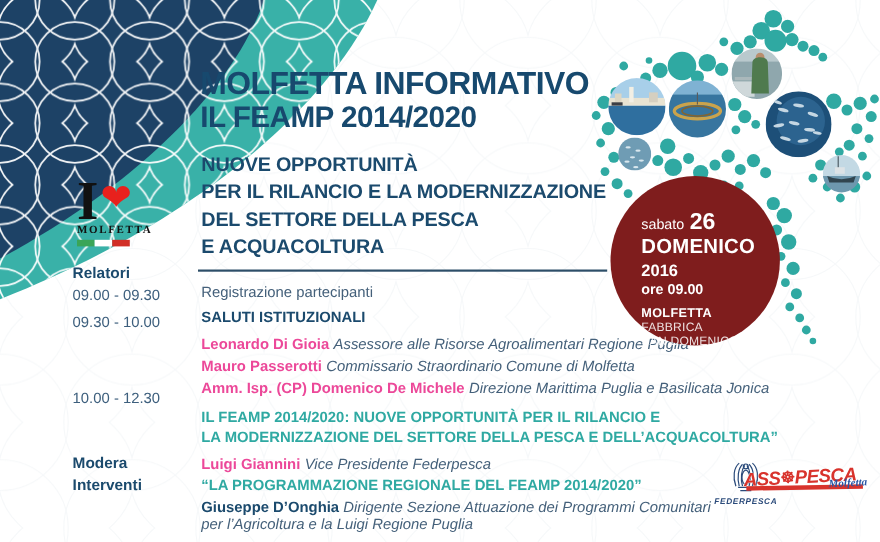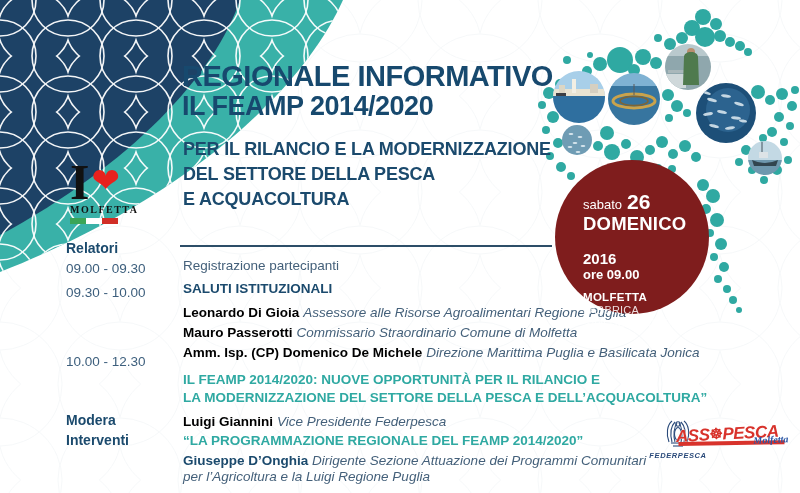--- a/index.html
+++ b/index.html
@@ -27,38 +27,38 @@
   .mlogo .flag .g { width:16px; background:#3aa557; }
   .mlogo .flag .w { width:16px; background:#ffffff; }
   .mlogo .flag .r { width:16px; background:#d12e26; }
 
   
   .sched-label { left:66px; font-size:14px; font-weight:bold; color:#1b4a6d; }
   .sched-time  { left:66px; font-size:13.5px; color:#3d5f7d; }
 
   
   .prog { left:183px; font-size:13.5px; color:#44607a; }
-  .prog .name { font-weight:bold; color:#000000; }
+  .prog .name { font-weight:bold; color:#ec4899; }
   .prog .role { font-style:italic; color:#44607a; margin-left:4px; }
   .prog-heading { left:183px; font-size:13.5px; font-weight:bold; color:#1b4a6d; }
   .teal-heading { left:183px; font-size:13.5px; font-weight:bold; color:#2fa9a2; line-height:17.5px; }
   .two-line-role { left:183px; font-size:13.5px; line-height:16px; color:#44607a; }
   .two-line-role .role2 { font-style:italic; }
 
   
   .badge {
     left:555px; top:160px; width:154px; height:154px; border-radius:50%;
     background:#7f1d1d; color:#ffffff; box-sizing:border-box;
     padding:30px 10px 0 28px; z-index:5;
   }
   .badge .r1 { display:flex; align-items:baseline; }
   .badge .day-word { font-size:13px; font-weight:normal; }
   .badge .day-num { font-size:21px; font-weight:bold; margin-left:5px; }
   .badge .month { font-size:18.5px; font-weight:bold; letter-spacing:0.2px; margin-top:-1px; }
-  .badge .year { font-size:15px; font-weight:bold; margin-top:15px; }
+  .badge .year { font-size:15px; font-weight:bold; margin-top:3px; }
   .badge .time { font-size:13px; font-weight:bold; margin-top:0; }
   .badge .bcity { font-size:11.5px; font-weight:bold; margin-top:9px; letter-spacing:0.3px; }
   .badge .venue { font-size:11px; opacity:0.85; margin-top:1px; letter-spacing:0.2px; }
 
   
   .federpesca { left:646px; top:416px; width:64px; text-align:center;font-style:italic; }
   .federpesca .fp-label { font-size:7.5px; font-weight:bold; color:#2a4a7a; letter-spacing:0.6px; margin-top:1px; }
   .assopesca { left:676px; top:424px; width:116px; transform:rotate(-3deg); }
   .assopesca .word { font-size:17px; font-weight:900; font-style:italic; color:#d8332c;
                      letter-spacing:-0.5px; text-shadow:0 0 1px #fff, 0 0 1px #fff; white-space:nowrap; }
@@ -278,24 +278,25 @@
       <span class="heart">❤</span>
     </div>
     <div class="city">MOLFETTA</div>
     <div class="flag">
       <div class="g"></div>
       <div class="w"></div>
       <div class="r"></div>
     </div>
   </div>
 
-  <div class="abs title1" style="z-index:3;">REGIONALE INFORMATIVO</div>
+  <div class="abs title1" style="z-index:3;">MOLFETTA INFORMATIVO</div>
   <div class="abs title2" style="z-index:3;">IL FEAMP 2014/2020</div>
 
   <div class="abs subtitle" style="z-index:3;">
+    <div>NUOVE OPPORTUNITÀ</div>
     <div>PER IL RILANCIO E LA MODERNIZZAZIONE</div>
     <div>DEL SETTORE DELLA PESCA</div>
     <div>E ACQUACOLTURA</div>
   </div>
 
   <div class="abs divider" style="z-index:3;"></div>
 
   <div class="abs badge">
     <div class="r1">
       <span class="day-word">sabato</span>

